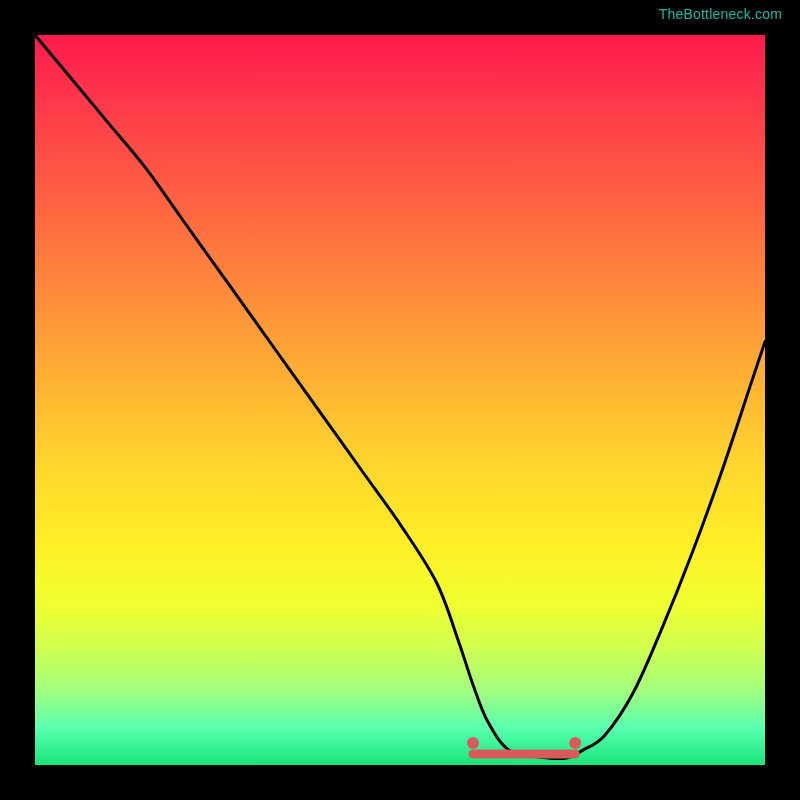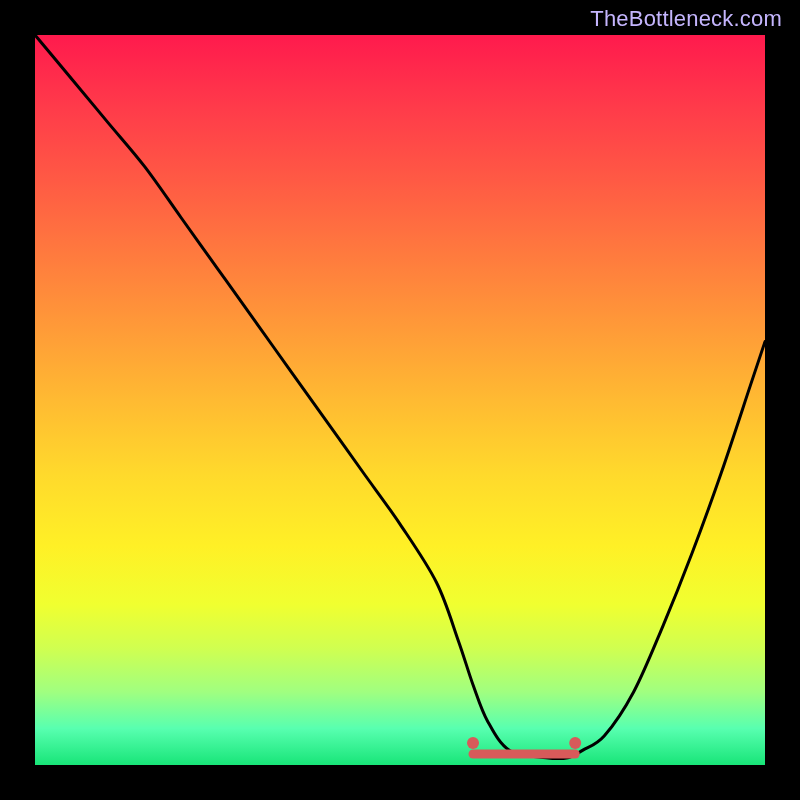--- a/index.html
+++ b/index.html
@@ -39,22 +39,22 @@
       #a0ff80 90%,
       #58ffb0 95%,
       #18e578 100%
     );
   }
   .watermark {
     position: absolute;
     top: 6px;
     right: 18px;
     font-family: Arial, Helvetica, sans-serif;
-    font-size: 22px;
-    color: #c4b5fd;
+    font-size: 14px;
+    color: #14b8a6;
     letter-spacing: 0.2px;
     font-weight: 500;
   }
   svg.curve {
     position: absolute;
     left: 0;
     top: 0;
     width: 730px;
     height: 730px;
     overflow: visible;

